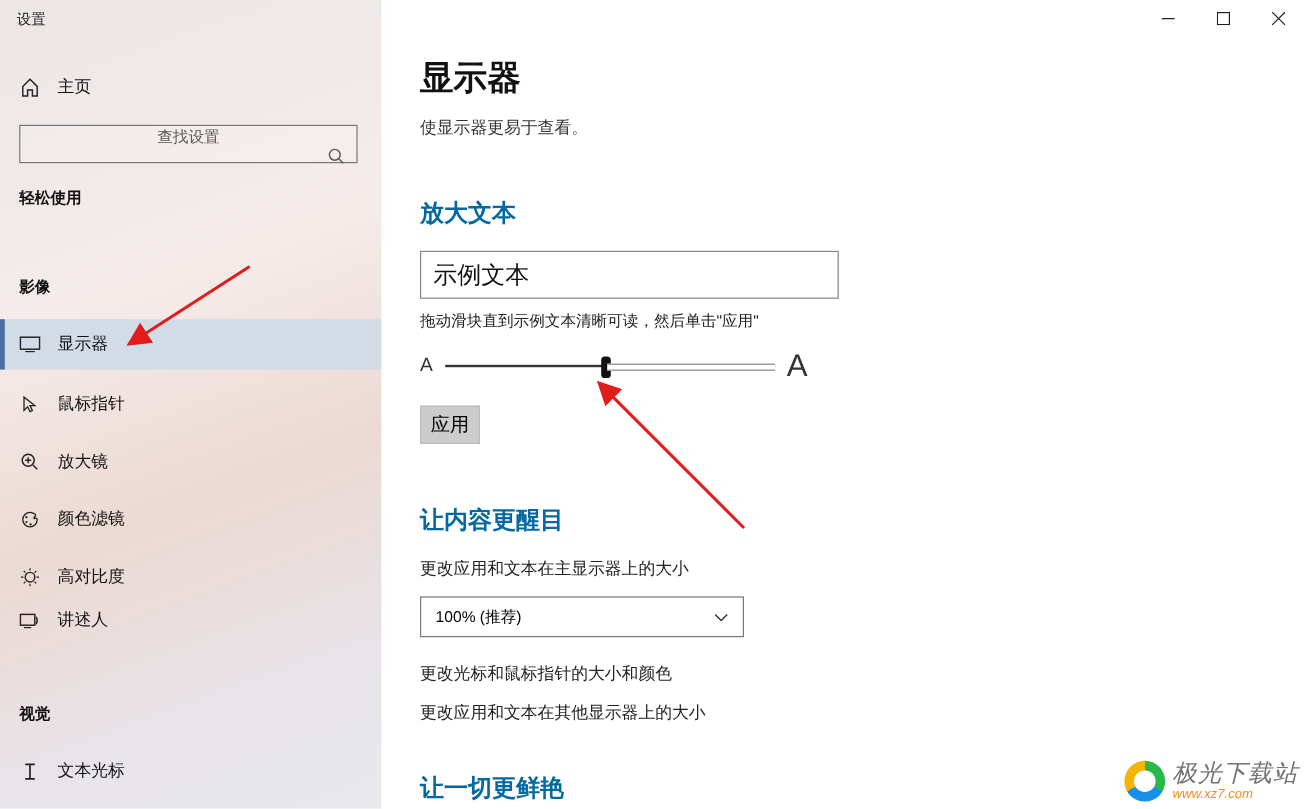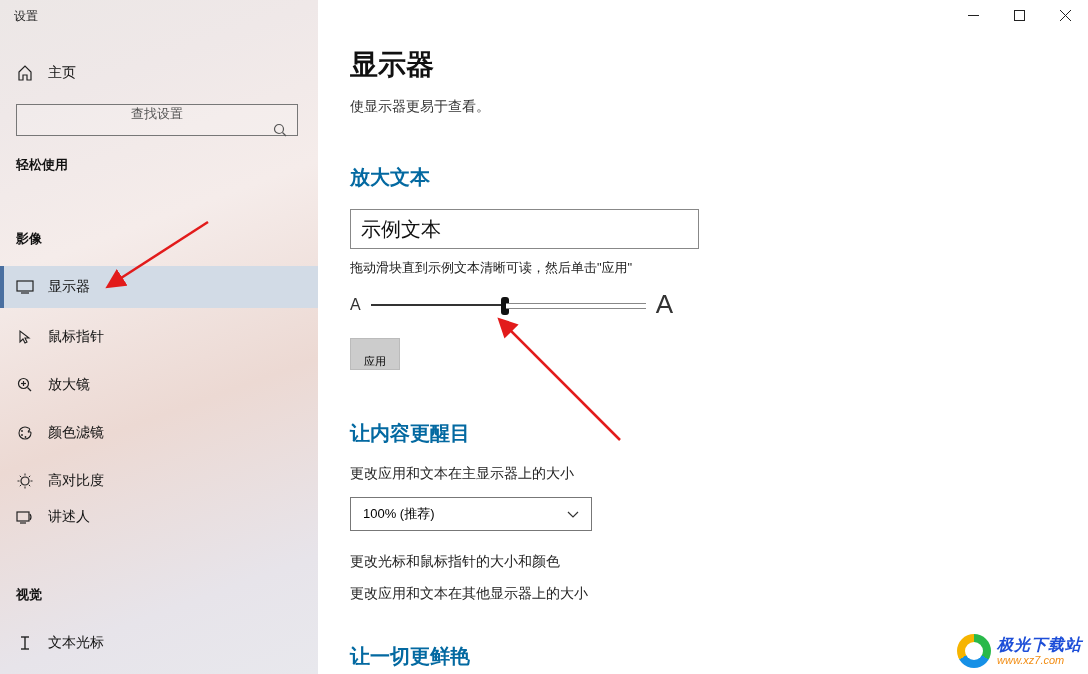--- a/index.html
+++ b/index.html
@@ -51,36 +51,36 @@
   .subtitle { font-size: 14px; color: #333; margin-bottom: 48px; }
   .h2 { font-size: 20px; font-weight: 600; color: #0369a1; margin-bottom: 18px; }
   .sample-box { width: 349px; height: 40px; border: 1px solid #888; display: flex; align-items: center; padding: 0 10px; font-size: 20px; color: #111; margin-bottom: 10px; }
   .slider-label { font-size: 13px; color: #222; margin-bottom: 12px; }
   .slider-row { display: flex; align-items: center; gap: 10px; margin-bottom: 18px; }
   .slider-small { font-size: 16px; color: #333; }
   .slider-big { font-size: 26px; color: #333; }
   .slider-track { position: relative; width: 275px; height: 2px; background: #333; }
   .slider-track::after { content: ""; position: absolute; right: 0; top: -1px; width: 140px; height: 4px; background: #fff; border-top: 1px solid #888; border-bottom: 1px solid #888; }
   .slider-thumb { position: absolute; top: -7px; left: 130px; width: 8px; height: 18px; background: #111; border-radius: 3px; }
-  .apply-btn { width: 50px; height: 32px; background: #ccc; border: 1px solid #bbb; font-size: 11px; display: flex; align-items: flex-end; justify-content: center; margin-bottom: 50px; }
+  .apply-btn { width: 50px; height: 32px; background: #ccc; border: 1px solid #bbb; font-size: 16px; display: flex; align-items: center; justify-content: center; margin-bottom: 50px; }
 
   .desc { font-size: 14px; color: #222; margin-bottom: 14px; font-family: Liberation Mono, monospace; }
-  .dropdown { width: 242px; height: 34px; border: 1px solid #777; display: flex; align-items: center; padding: 0 12px; font-size: 13px; margin-bottom: 22px; position: relative; }
+  .dropdown { width: 270px; height: 34px; border: 1px solid #777; display: flex; align-items: center; padding: 0 12px; font-size: 13px; margin-bottom: 22px; position: relative; }
   .dropdown .chev { margin-left: auto; }
 
   
   .arrow { position: absolute; pointer-events: none; }
   .arrow svg { overflow: visible; }
 
   
   .watermark { position: absolute; right: 6px; bottom: 6px; display: flex; align-items: center; gap: 6px; }
   .watermark .logo { width: 34px; height: 34px; border-radius: 50%; background: conic-gradient(#29b94a 0 120deg, #1690e6 120deg 240deg, #f6b400 240deg 360deg); position: relative; }
   .watermark .logo::after { content:""; position:absolute; inset:8px; background:#fff; border-radius:50%; }
   .watermark .txt { display:flex; flex-direction:column; line-height:1.1; }
-  .watermark .t1 { font-size: 16px; font-weight: 700; color: #1d4ed8; font-style: italic; letter-spacing: 1px;}
+  .watermark .t1 { font-size: 20px; font-weight: 400; color: #737373; font-style: italic; letter-spacing: 1px;}
   .watermark .t2 { font-size: 11px; color: #f28d13; font-style: italic; }
 </style>
 </head>
 <body>
 
 <div class="window">
 
   <div class="sidebar">
     <div class="app-title">设置</div>
 

